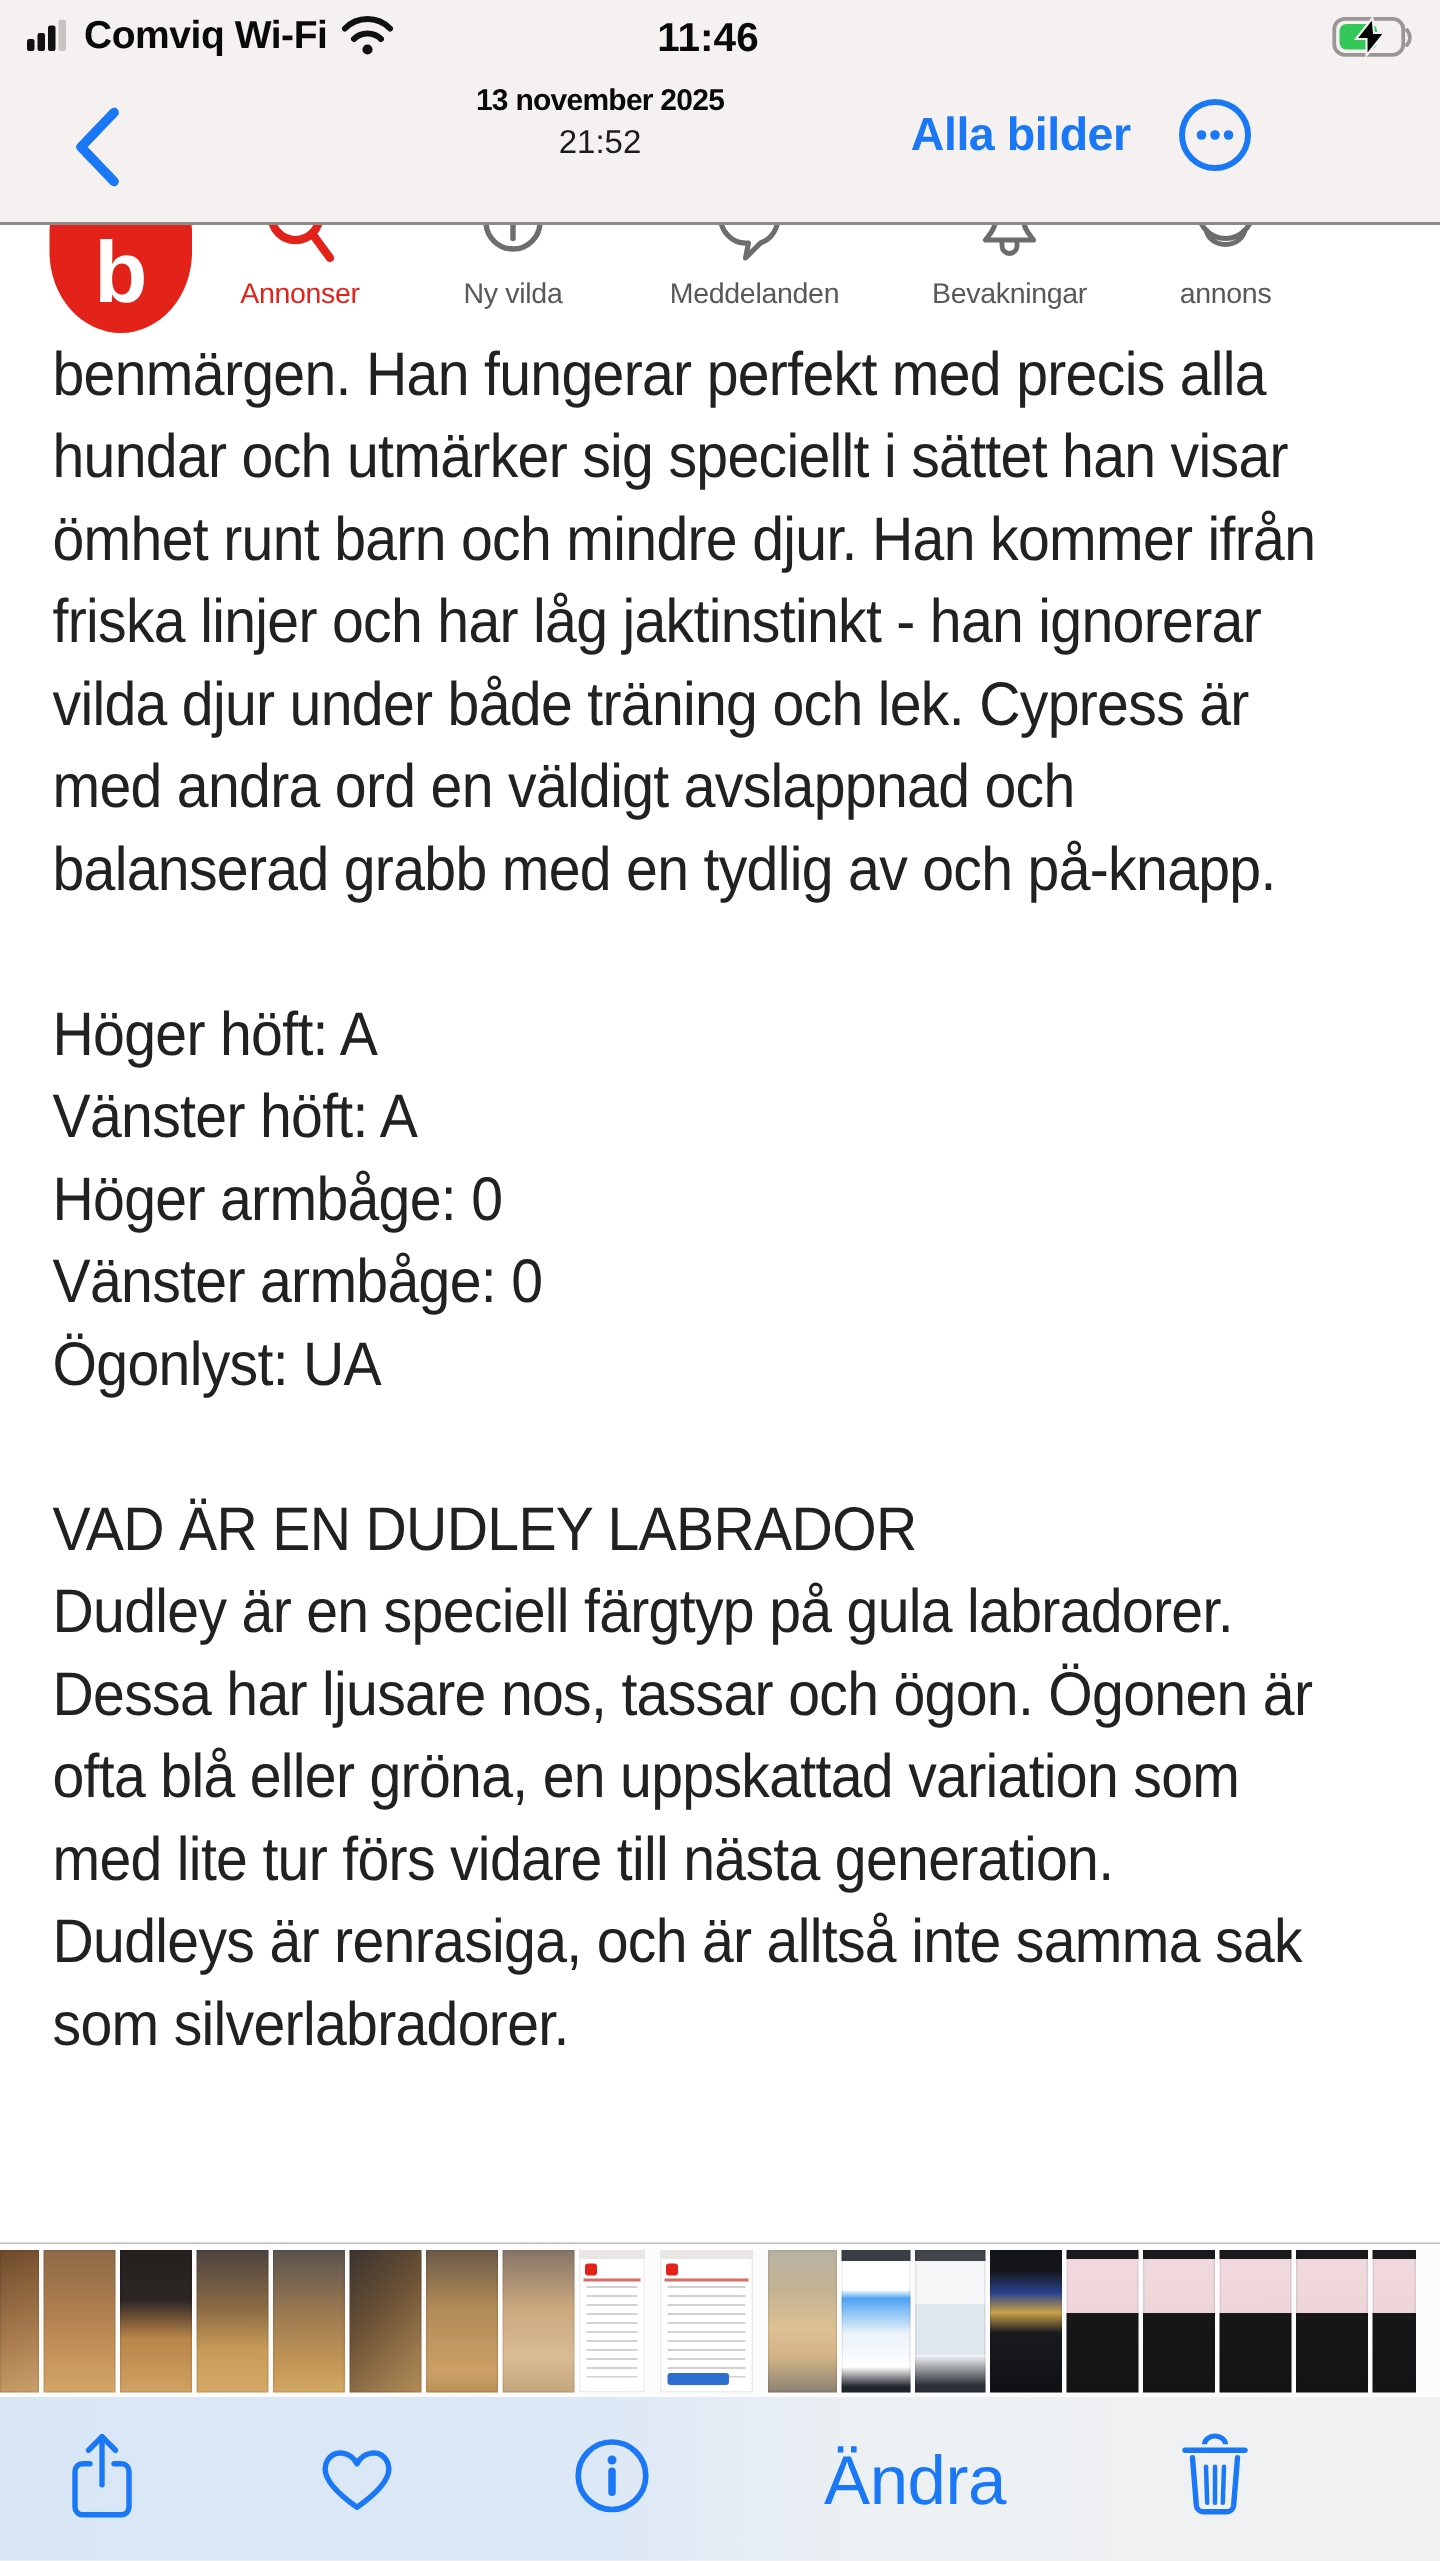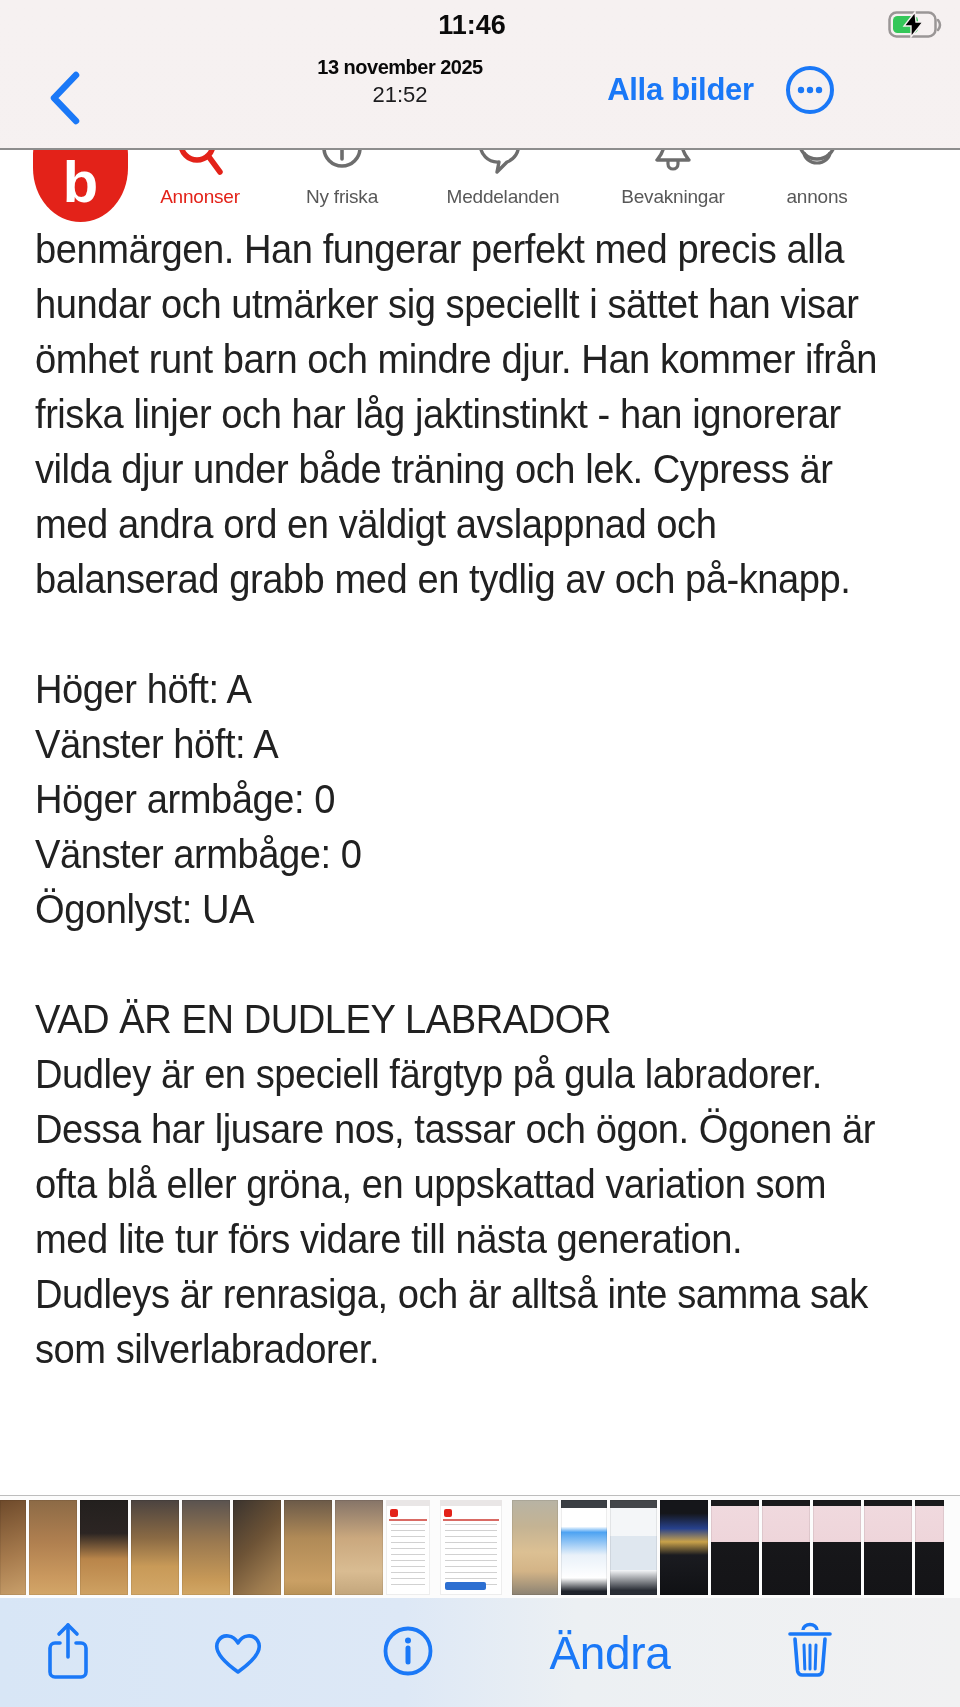--- a/index.html
+++ b/index.html
@@ -82,20 +82,34 @@
   .tb-share{left:68px;} .tb-heart{left:238px;} .tb-info{left:408px;} .tb-trash{left:810px;}
   .tb-edit{position:absolute;left:610px;top:50%;transform:translate(-50%,-50%);
            font-size:46px;color:#1a78f7;cursor:pointer;letter-spacing:-0.3px;}
 </style>
 </head>
 <body>
 
 <div class="phone">
 
   <div class="statusbar">
+    <div class="sb-left">
+      <svg width="30" height="22" viewBox="0 0 30 22">
+        <rect x="0" y="13" width="5" height="8" rx="1.5" fill="#111"></rect>
+        <rect x="7" y="9" width="5" height="12" rx="1.5" fill="#111"></rect>
+        <rect x="14" y="4" width="5" height="17" rx="1.5" fill="#111"></rect>
+        <rect x="21" y="0" width="5" height="21" rx="1.5" fill="#c7c3c3"></rect>
+      </svg>
+      <span class="carrier">Comviq Wi-Fi</span>
+      <svg width="38" height="27" viewBox="0 0 38 27">
+        <path d="M4 9 a21 21 0 0 1 30 0" fill="none" stroke="#111" stroke-width="4" stroke-linecap="round"></path>
+        <path d="M10 16 a13 13 0 0 1 18 0" fill="none" stroke="#111" stroke-width="4" stroke-linecap="round"></path>
+        <circle cx="19" cy="23" r="3.4" fill="#111"></circle>
+      </svg>
+    </div>
     <div class="sb-time">11:46</div>
     <div class="sb-batt">
       <svg width="56" height="28" viewBox="0 0 56 28">
         <rect x="1.5" y="1.5" width="46" height="24" rx="7" fill="none" stroke="#9a9696" stroke-width="2.5"></rect>
         <path d="M50 9 q4 5 0 10" fill="none" stroke="#9a9696" stroke-width="2.5" stroke-linecap="round"></path>
         <rect x="5" y="5" width="25" height="17" rx="4.5" fill="#34c759"></rect>
         <path d="M27 1 L16 15 h7 L23 26 L35 11 h-7 Z" fill="#000" stroke="#f5f0f0" stroke-width="1.4"></path>
       </svg>
     </div>
   </div>
@@ -138,21 +152,21 @@
     </div>
 
     <div class="apptab tab-nyannons">
       <span class="ticon">
         <svg width="52" height="56" viewBox="0 0 52 56">
           <circle cx="26" cy="22" r="18" fill="none" stroke="#6d6d6d" stroke-width="3.6"></circle>
           <line x1="26" y1="11" x2="26" y2="33" stroke="#6d6d6d" stroke-width="3.6" stroke-linecap="round"></line>
           <line x1="15" y1="22" x2="37" y2="22" stroke="#6d6d6d" stroke-width="3.6" stroke-linecap="round"></line>
         </svg>
       </span>
-      <div class="tlabel">Ny friska</div>
+      <div class="tlabel">Ny vilda</div>
     </div>
 
     <div class="apptab tab-bevakningar">
       <span class="ticon">
         <svg width="52" height="56" viewBox="0 0 52 56">
           <path d="M17 8 v10 c0 8 -4 12 -7 16 h32 c-3 -4 -7 -8 -7 -16 v-10 a9 9 0 0 0 -18 0 Z" fill="none" stroke="#6d6d6d" stroke-width="3.4" stroke-linejoin="round"></path>
           <path d="M21 34 v4 a5 5 0 0 0 10 0 v-4" fill="none" stroke="#6d6d6d" stroke-width="3.2"></path>
         </svg>
       </span>
       <div class="tlabel">Bevakningar</div>

